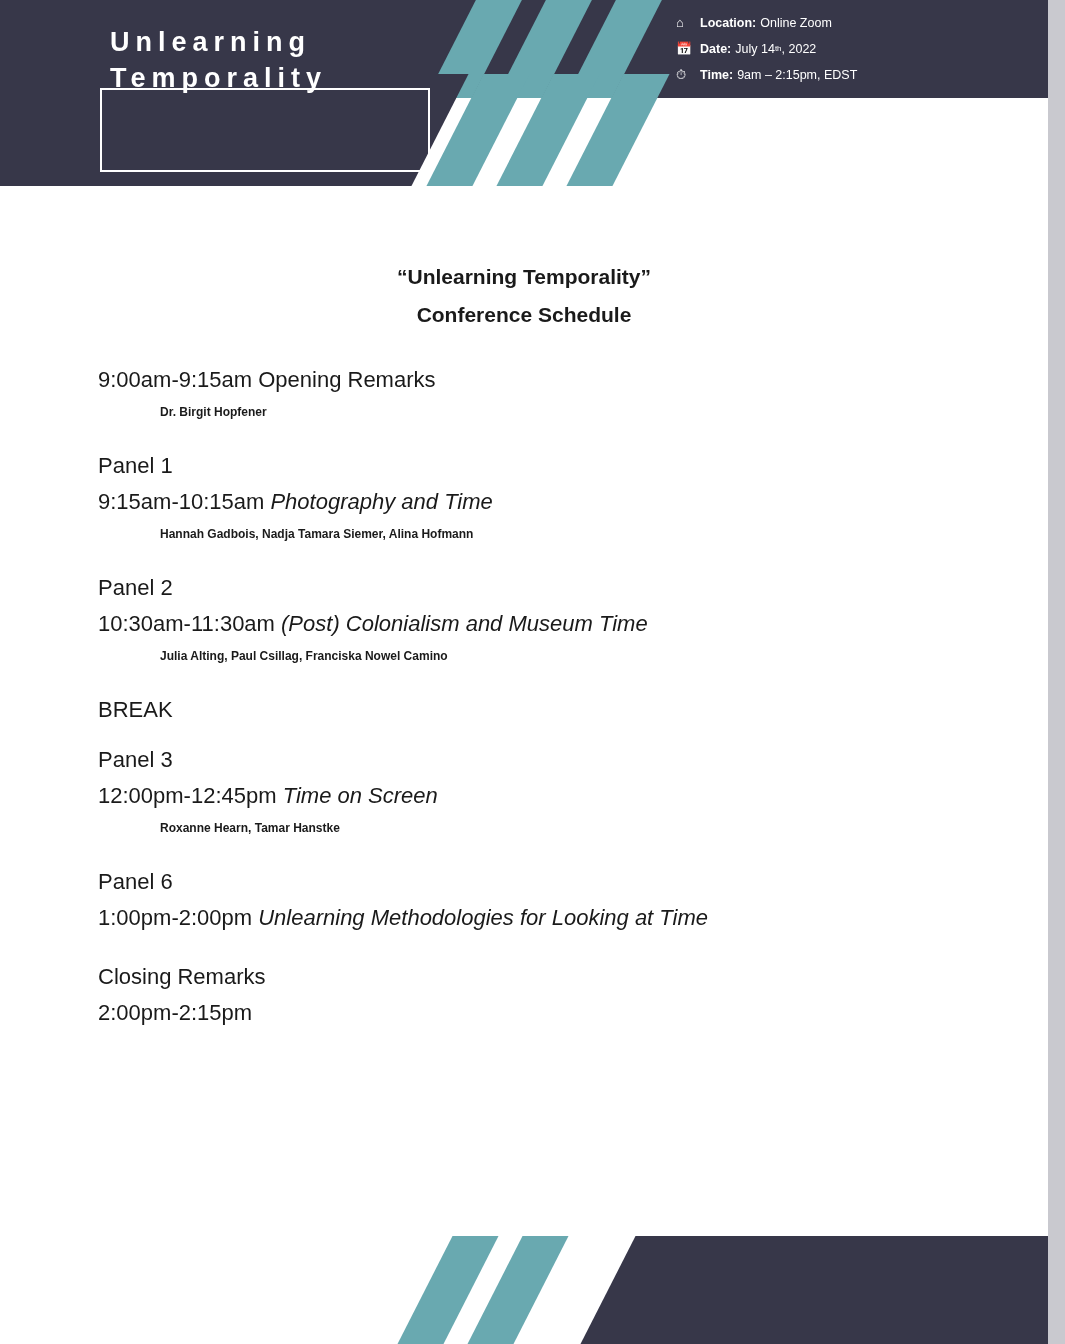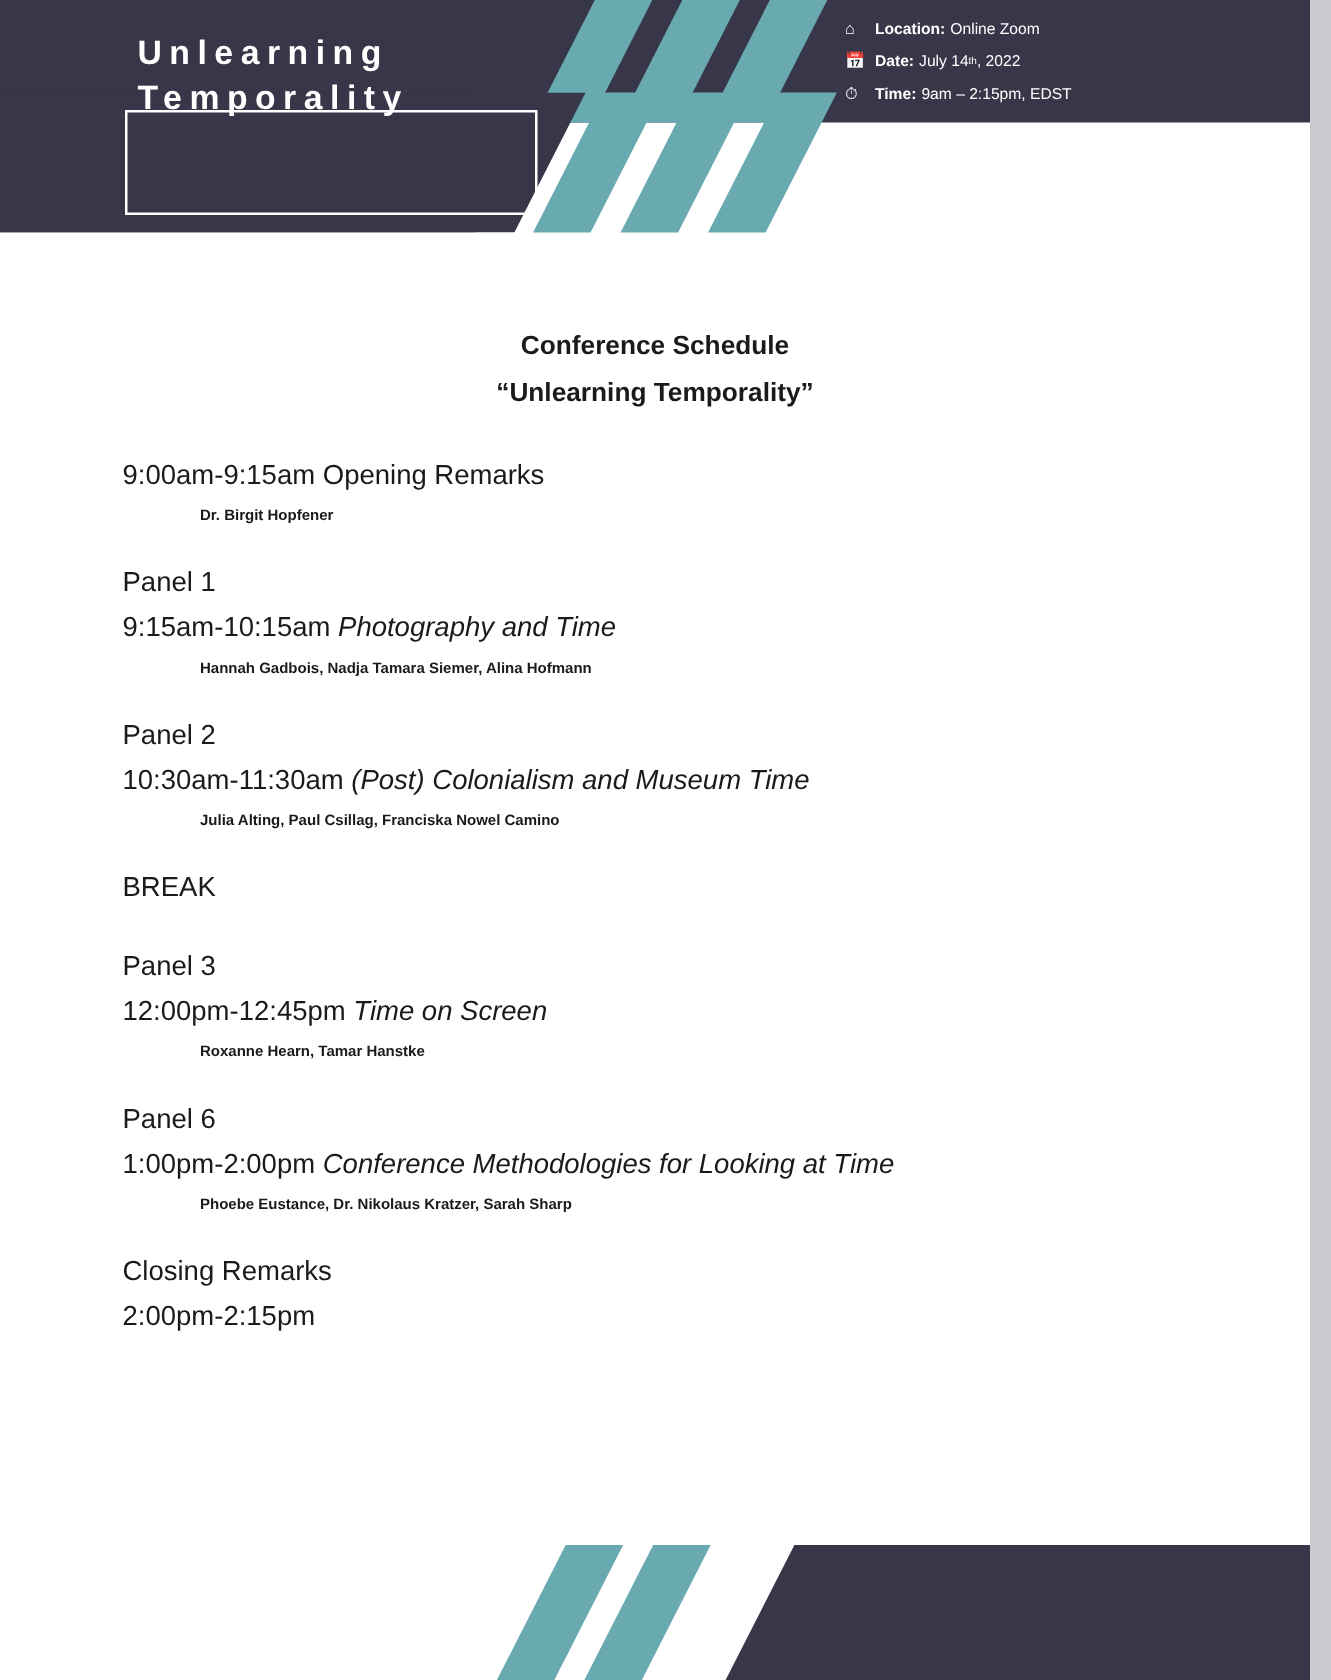--- a/index.html
+++ b/index.html
@@ -159,21 +159,21 @@
     font-style: italic;
   }
   .item-sub {
     font-size: 12px;
     font-weight: bold;
     color: #1a1a1a;
     margin-left: 62px;
     line-height: 26px;
     margin-top: 1px;
   }
-  .break-item { margin-bottom: 27px; }
+  .break-item { margin-bottom: 14px; }
 
   
   .bottom-banner {
     position: absolute;
     bottom: 0;
     left: 0;
     width: 1048px;
     height: 108px;
     overflow: hidden;
   }
@@ -244,22 +244,22 @@
     <div class="title-bg"></div>
     <div class="title-bg2"></div>
     <div class="title-box"></div>
   </div>
   <div class="title-text">
     <span>Unlearning</span>
     <span class="line2">Temporality</span>
   </div>
 
   <div class="doc-title">
+    <div>“Unlearning Temporality”</div>
     <div>Conference Schedule</div>
-    <div>“Unlearning Temporality”</div>
   </div>
 
   <div class="schedule">
 
     <div class="item">
       <div class="item-head">
         <span>9:00am-9:15am Opening Remarks</span><span class="ital"></span>
       </div>
       <div class="item-sub">Dr. Birgit Hopfener</div>
     </div>
@@ -288,23 +288,22 @@
       <div class="item-head">Panel 3</div>
       <div class="item-head">
         <span>12:00pm-12:45pm </span><span class="ital">Time on Screen</span>
       </div>
       <div class="item-sub">Roxanne Hearn, Tamar Hanstke</div>
     </div>
 
     <div class="item">
       <div class="item-head">Panel 6</div>
       <div class="item-head">
-        <span>1:00pm-2:00pm </span><span class="ital">Conference Methodologies for Looking at Time</span>
-      </div>
-      <div class="item-sub">Phoebe Eustance, Dr. Nikolaus Kratzer, Sarah Sharp</div>
+        <span>1:00pm-2:00pm </span><span class="ital">Unlearning Methodologies for Looking at Time</span>
+      </div>
     </div>
 
     <div class="item">
       <div class="item-head">Closing Remarks</div>
       <div class="item-head">2:00pm-2:15pm</div>
     </div>
 
   </div>
 
   <div class="bottom-banner">

